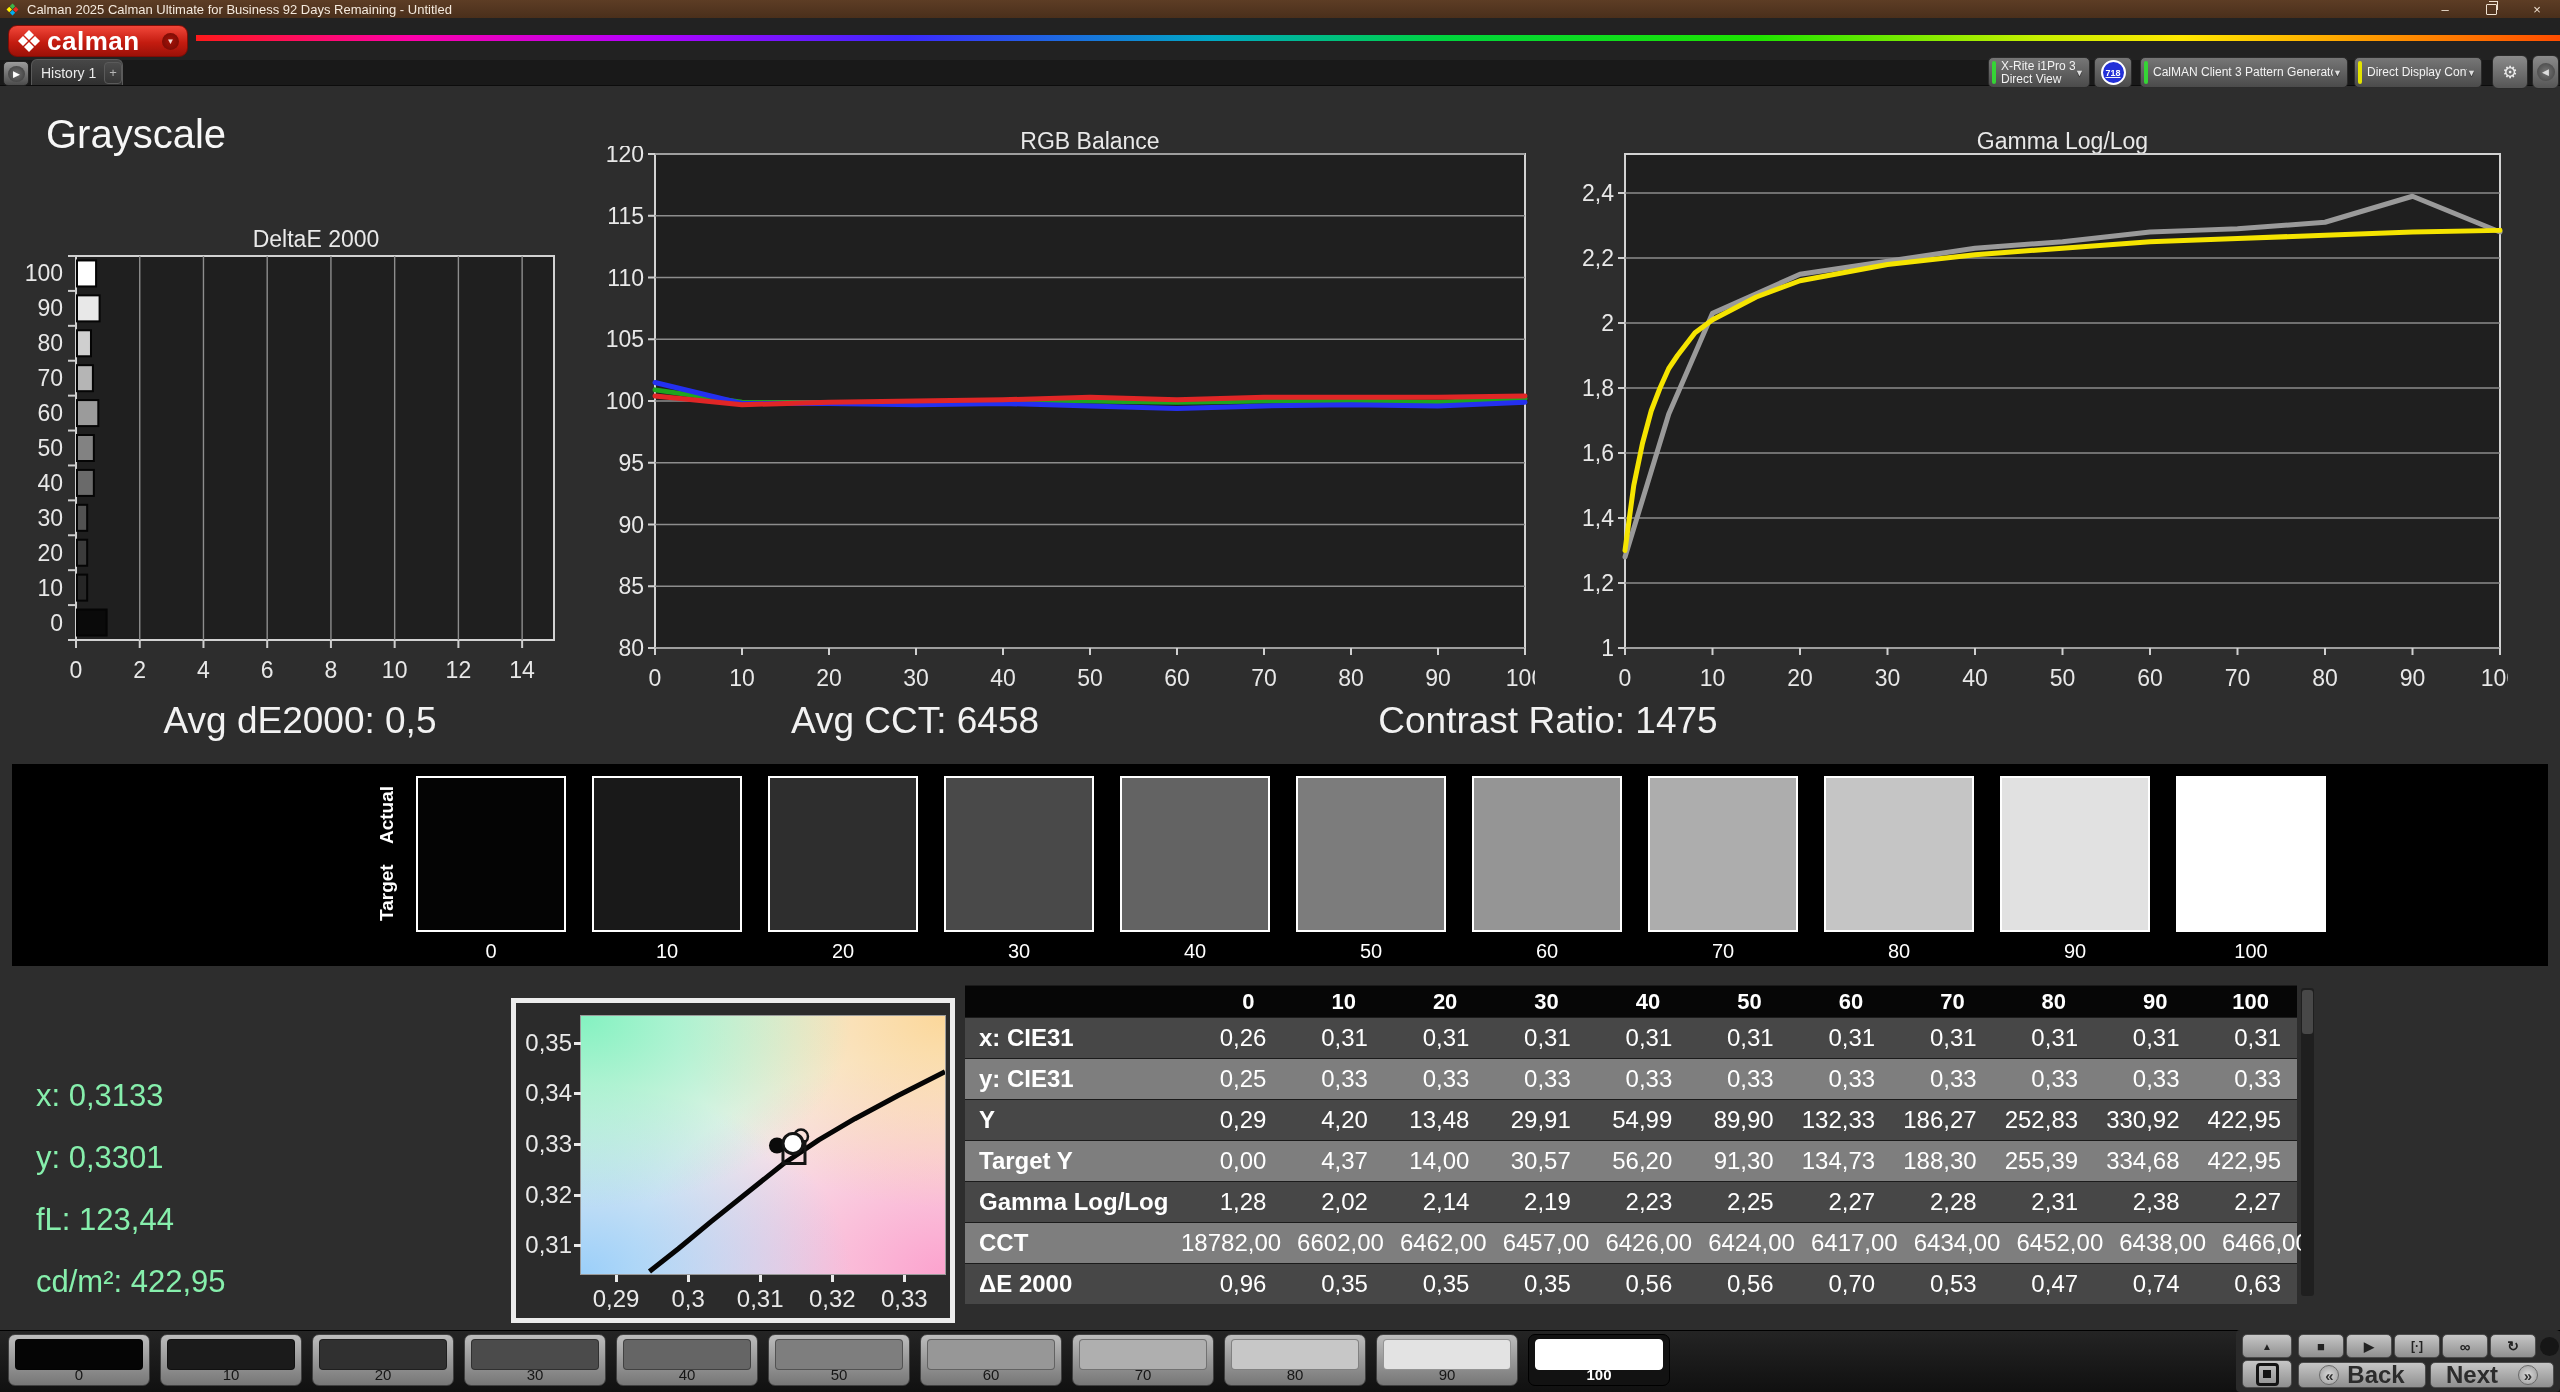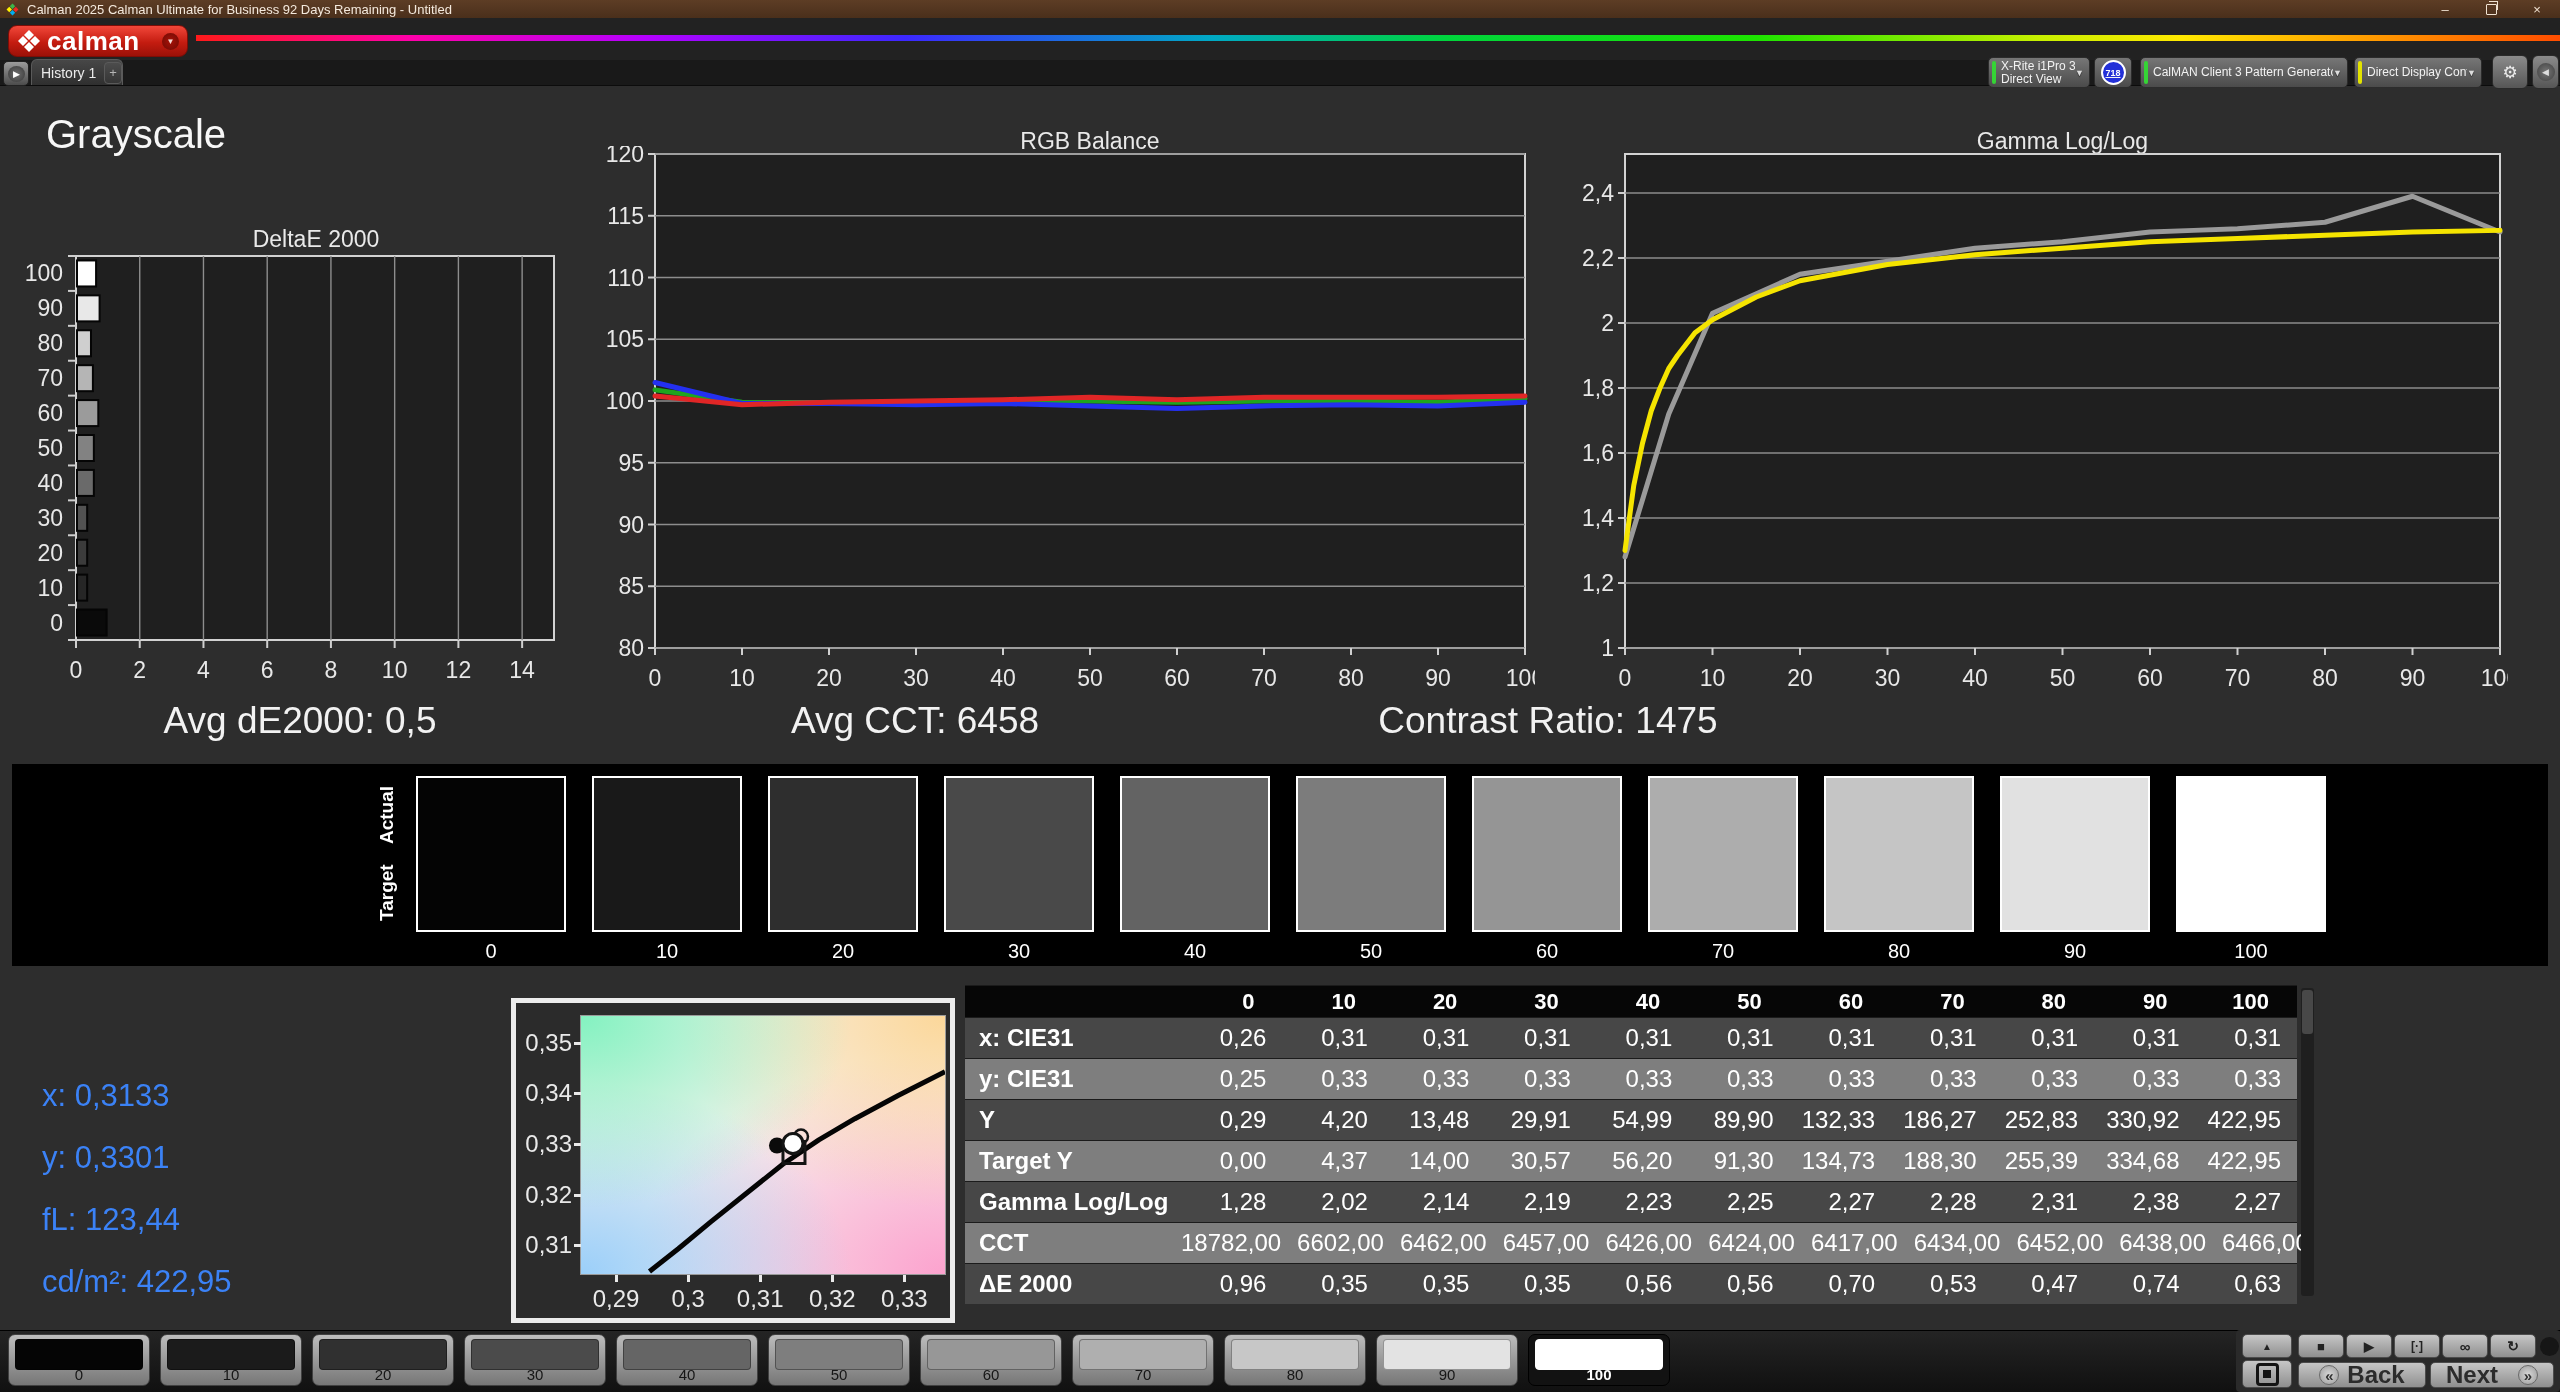--- a/index.html
+++ b/index.html
@@ -72,21 +72,21 @@
   .strip{position:absolute;left:12px;top:764px;width:2536px;height:202px;background:#000;}
   .strip-rowlabels{position:absolute;left:356px;top:12px;width:38px;height:156px;display:flex;flex-direction:column;}
   .vlabel{flex:1;writing-mode:vertical-rl;transform:rotate(180deg);color:#fff;font-weight:bold;font-size:19px;
      display:flex;align-items:center;justify-content:center;}
   .strip-swatches{position:absolute;left:404px;top:12px;display:flex;gap:26px;}
   .swatch-cell{width:150px;}
   .swatch-box{height:152px;border:2px solid #fff;}
   .swatch-label{color:#fff;font-size:20px;text-align:center;padding-top:8px;}
   
   .cur-title{position:absolute;left:33px;top:1002px;font-size:42px;color:#fafafa;}
-  .cur-line{position:absolute;left:42px;font-size:31px;color:#3b82f6;}
+  .cur-line{position:absolute;left:36px;font-size:31px;color:#86efac;}
   
   .cie-panel{position:absolute;left:511px;top:998px;width:434px;height:315px;border:5px solid #ececec;background:#2b2b2b;}
   .cie-plot{position:absolute;left:64px;top:12px;width:366px;height:260px;
      background:
        radial-gradient(120% 120% at 0% 0%, rgba(125,242,190,.95), rgba(125,242,190,0) 62%),
        radial-gradient(120% 120% at 100% 0%, rgba(252,214,150,.95), rgba(252,214,150,0) 62%),
        radial-gradient(120% 120% at 0% 100%, rgba(150,205,250,.95), rgba(150,205,250,0) 62%),
        radial-gradient(130% 130% at 100% 100%, rgba(252,160,205,.97), rgba(252,160,205,0) 66%),
        #f7f3ef;
      border:1px solid #9a9a9a;box-sizing:border-box;}

